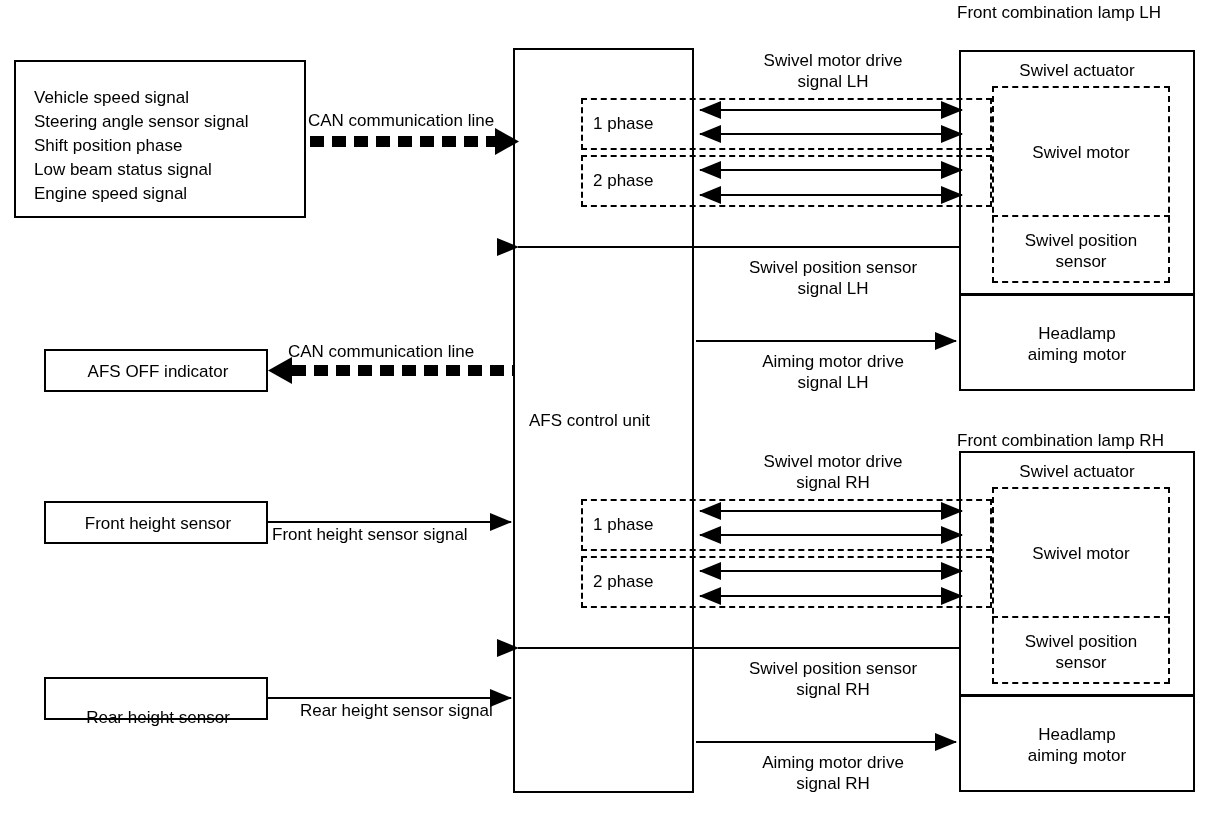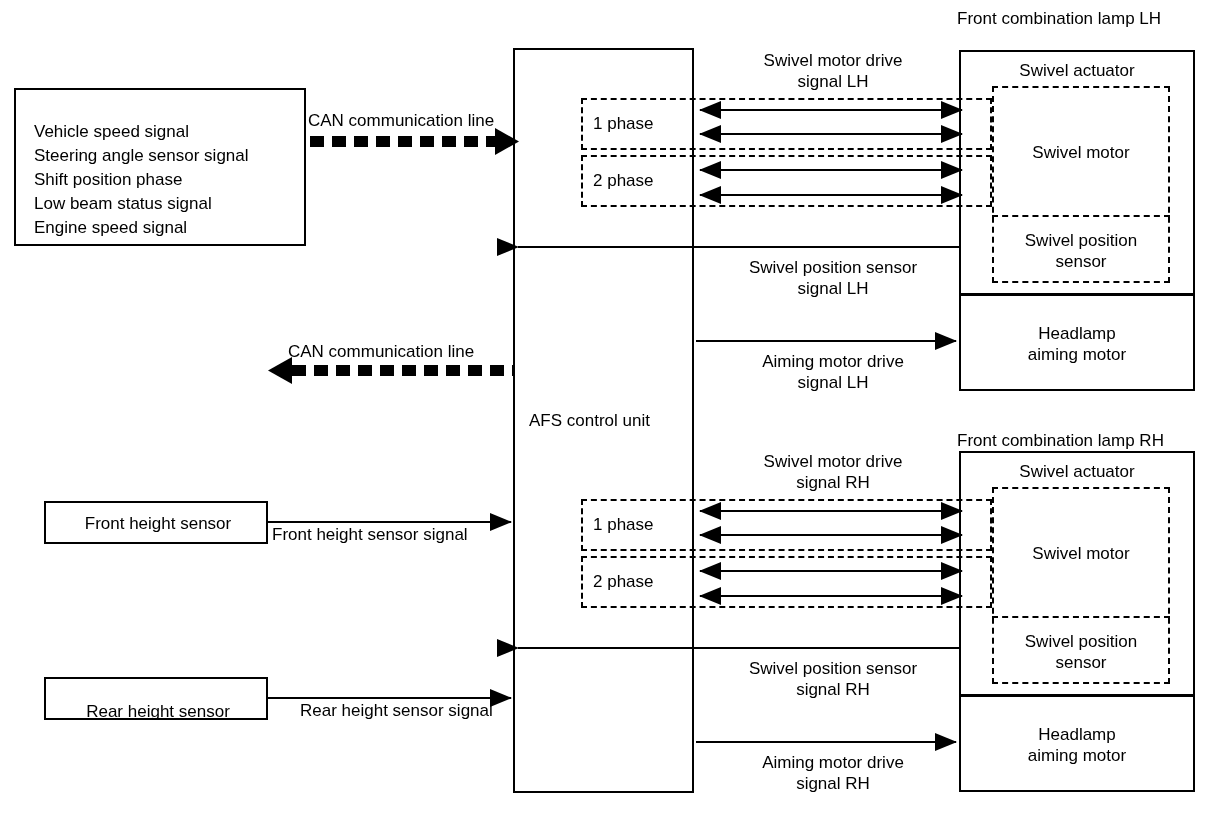--- a/index.html
+++ b/index.html
@@ -2,21 +2,21 @@
 <html><head>
 <meta charset="utf-8">
 <style>
   html,body{margin:0;padding:0;background:#fff;}
   #stage{position:relative;width:1216px;height:824px;background:#fff;
          font-family:"Liberation Sans",sans-serif;color:#000;overflow:hidden;}
   .box{position:absolute;border:2px solid #000;box-sizing:border-box;background:#fff;}
   .dbox{position:absolute;border:2px dashed #000;box-sizing:border-box;}
   .lbl{position:absolute;font-size:17px;line-height:21px;white-space:pre;color:#000;}
   .ctr{text-align:center;}
-  .listbox{padding:30px 0 0 18px;margin-top:28px;}
+  .listbox{padding:24px 0 0 18px;}
   .listbox .lrow{font-size:17px;line-height:24px;white-space:nowrap;}
   svg.ov{position:absolute;left:0;top:0;width:1216px;height:824px;pointer-events:none;}
   .hline{position:absolute;background:#000;height:2px;}
   .canband{position:absolute;height:11px;
     background:repeating-linear-gradient(to right,#000 0 14px,#fff 14px 22px);}
 </style>
 </head>
 <body>
 
 <div id="stage">
@@ -25,37 +25,40 @@
     <div class="lrow">Vehicle speed signal</div>
     <div class="lrow">Steering angle sensor signal</div>
     <div class="lrow">Shift position phase</div>
     <div class="lrow">Low beam status signal</div>
     <div class="lrow">Engine speed signal</div>
   </div>
 
   <div class="lbl" style="left:308px;top:110px;width:210px;">CAN communication line</div>
   <div class="canband" style="left:310px;top:136px;width:185px;"></div>
 
+  <div class="box" style="left:44px;top:349px;width:224px;height:43px;">
+    <div class="lbl ctr" style="left:0;top:10px;width:224px;">AFS OFF indicator</div>
+  </div>
   <div class="lbl" style="left:288px;top:341px;width:220px;">CAN communication line</div>
   <div class="canband" style="left:292px;top:365px;width:221px;"></div>
 
   <div class="box" style="left:44px;top:501px;width:224px;height:43px;padding-left:34px;">
     <div class="lbl ctr" style="left:0;top:10px;width:224px;">Front height sensor</div>
   </div>
   <div class="lbl" style="left:272px;top:524px;">Front height sensor signal</div>
 
   <div class="box" style="left:44px;top:677px;width:224px;height:43px;">
-    <div class="lbl ctr" style="left:0;top:22px;width:224px;">Rear height sensor</div>
+    <div class="lbl ctr" style="left:0;top:28px;width:224px;">Rear height sensor</div>
   </div>
   <div class="lbl" style="left:272px;top:700px;margin-left:28px;">Rear height sensor signal</div>
 
   <div class="box" style="left:513px;top:48px;width:181px;height:745px;"></div>
   <div class="lbl" style="left:529px;top:410px;">AFS control unit</div>
 
-  <div class="lbl" style="left:957px;top:8px;">Front combination lamp LH</div>
+  <div class="lbl" style="left:957px;top:2px;">Front combination lamp LH</div>
   <div class="box" style="left:959px;top:50px;width:236px;height:341px;"></div>
   <div class="lbl ctr" style="left:959px;top:60px;width:236px;">Swivel actuator</div>
   <div class="dbox" style="left:992px;top:86px;width:178px;height:197px;"></div>
   <div class="hline" style="left:992px;top:215px;width:178px;height:0;border-top:2px dashed #000;background:none;"></div>
   <div class="lbl ctr" style="left:992px;top:142px;width:178px;">Swivel motor</div>
   <div class="lbl ctr" style="left:992px;top:230px;width:178px;">Swivel position<br>sensor</div>
   <div class="hline" style="left:961px;top:293px;width:232px;height:3px;"></div>
   <div class="lbl ctr" style="left:959px;top:323px;width:236px;">Headlamp<br>aiming motor</div>
 
   <div class="lbl ctr" style="left:700px;top:50px;width:266px;">Swivel motor drive<br>signal LH</div>

